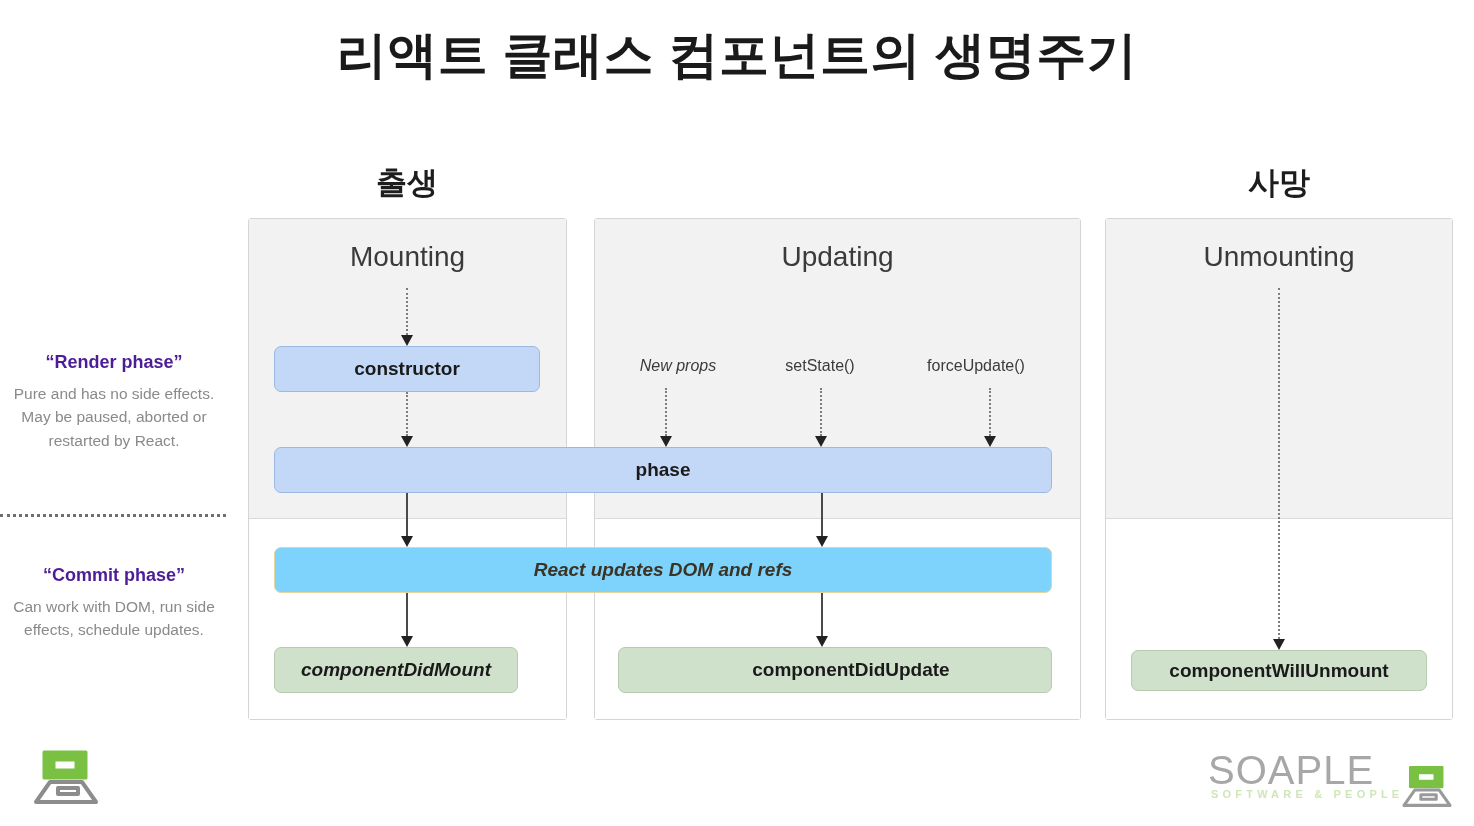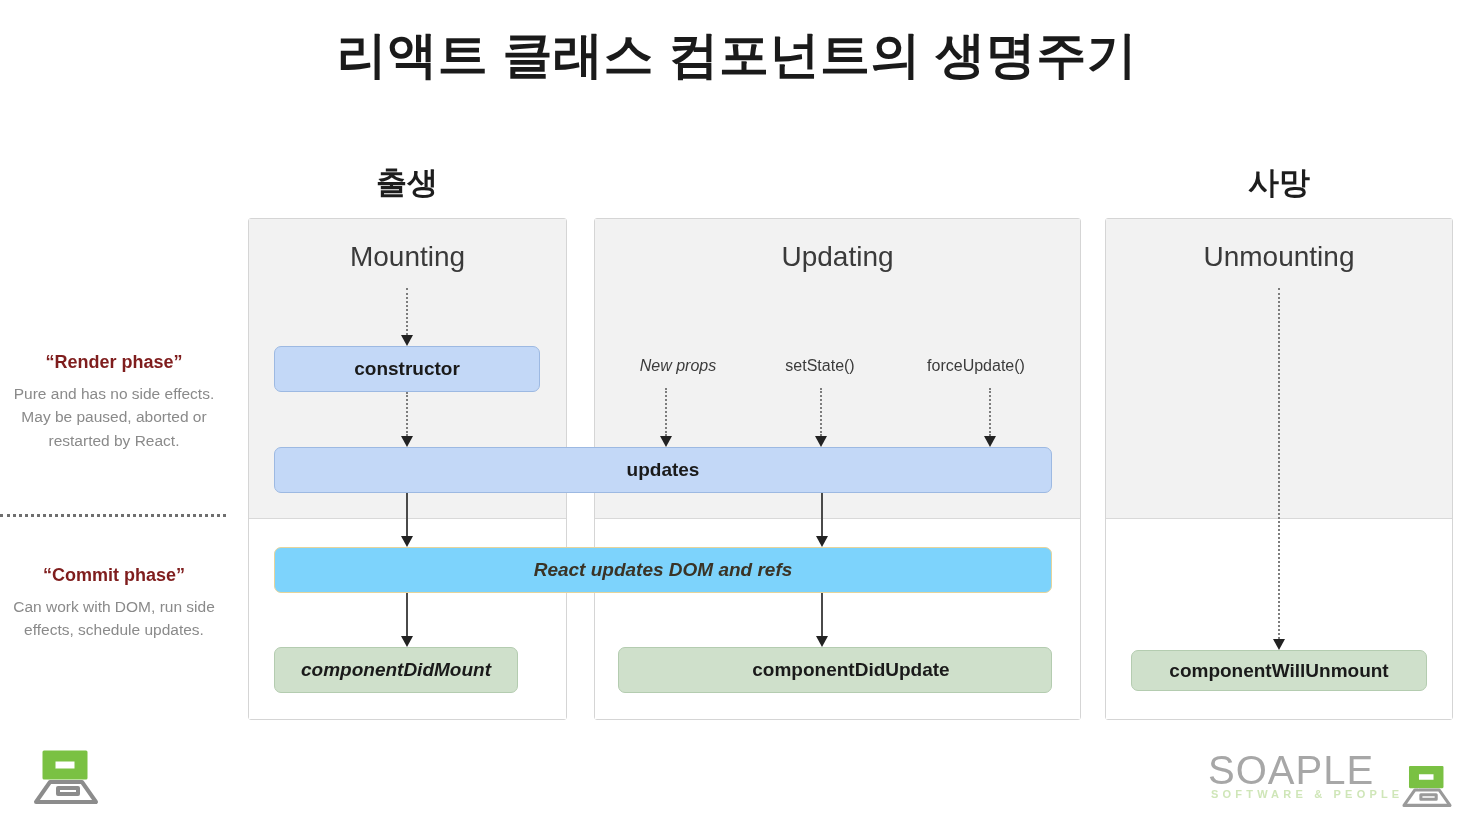--- a/index.html
+++ b/index.html
@@ -92,21 +92,21 @@
     position: absolute;
     left: 6px;
     width: 216px;
     text-align: center;
   }
   #phase-render { top: 352px; }
   #phase-commit { top: 565px; }
   .phase-title {
     font-size: 18px;
     font-weight: 700;
-    color: #7f1d1d;
+    color: #4c1d95;
     margin-bottom: 9px;
   }
   .phase-desc {
     font-size: 15.5px;
     font-weight: 400;
     color: #8a8a8a;
     line-height: 1.5;
   }
   #phase-divider {
     position: absolute;
@@ -320,21 +320,21 @@
     <div class="shaft" style="height:43px;"></div>
     <div class="head" style="top:43px;"></div>
   </div>
 
   <div class="arrow dotted" style="left:1279px; top:288px; height:362px;">
     <div class="shaft" style="height:351px;"></div>
     <div class="head" style="top:351px;"></div>
   </div>
 
   <div class="fbox blue" id="box-constructor">constructor</div>
-  <div class="fbox blue" id="box-render">updates</div>
+  <div class="fbox blue" id="box-render">phase</div>
   <div class="fbox yellow" id="box-react-updates">React updates DOM and refs</div>
   <div class="fbox green" id="box-did-mount">componentDidMount</div>
   <div class="fbox green" id="box-did-update">componentDidUpdate</div>
   <div class="fbox green" id="box-will-unmount">componentWillUnmount</div>
 
 
   <div id="logo-bl">
     <svg width="72" height="60" viewBox="0 0 72 60">
       <path d="M14 4 H56 V30 H26 V22 H46 V12 H24 V30 H14 Z" fill="#7ac143" stroke="#7ac143" stroke-width="3" stroke-linejoin="round"></path>
       <path d="M20 34 H52 L66 54 H6 Z" fill="none" stroke="#8c8c8c" stroke-width="4" stroke-linejoin="round"></path>

